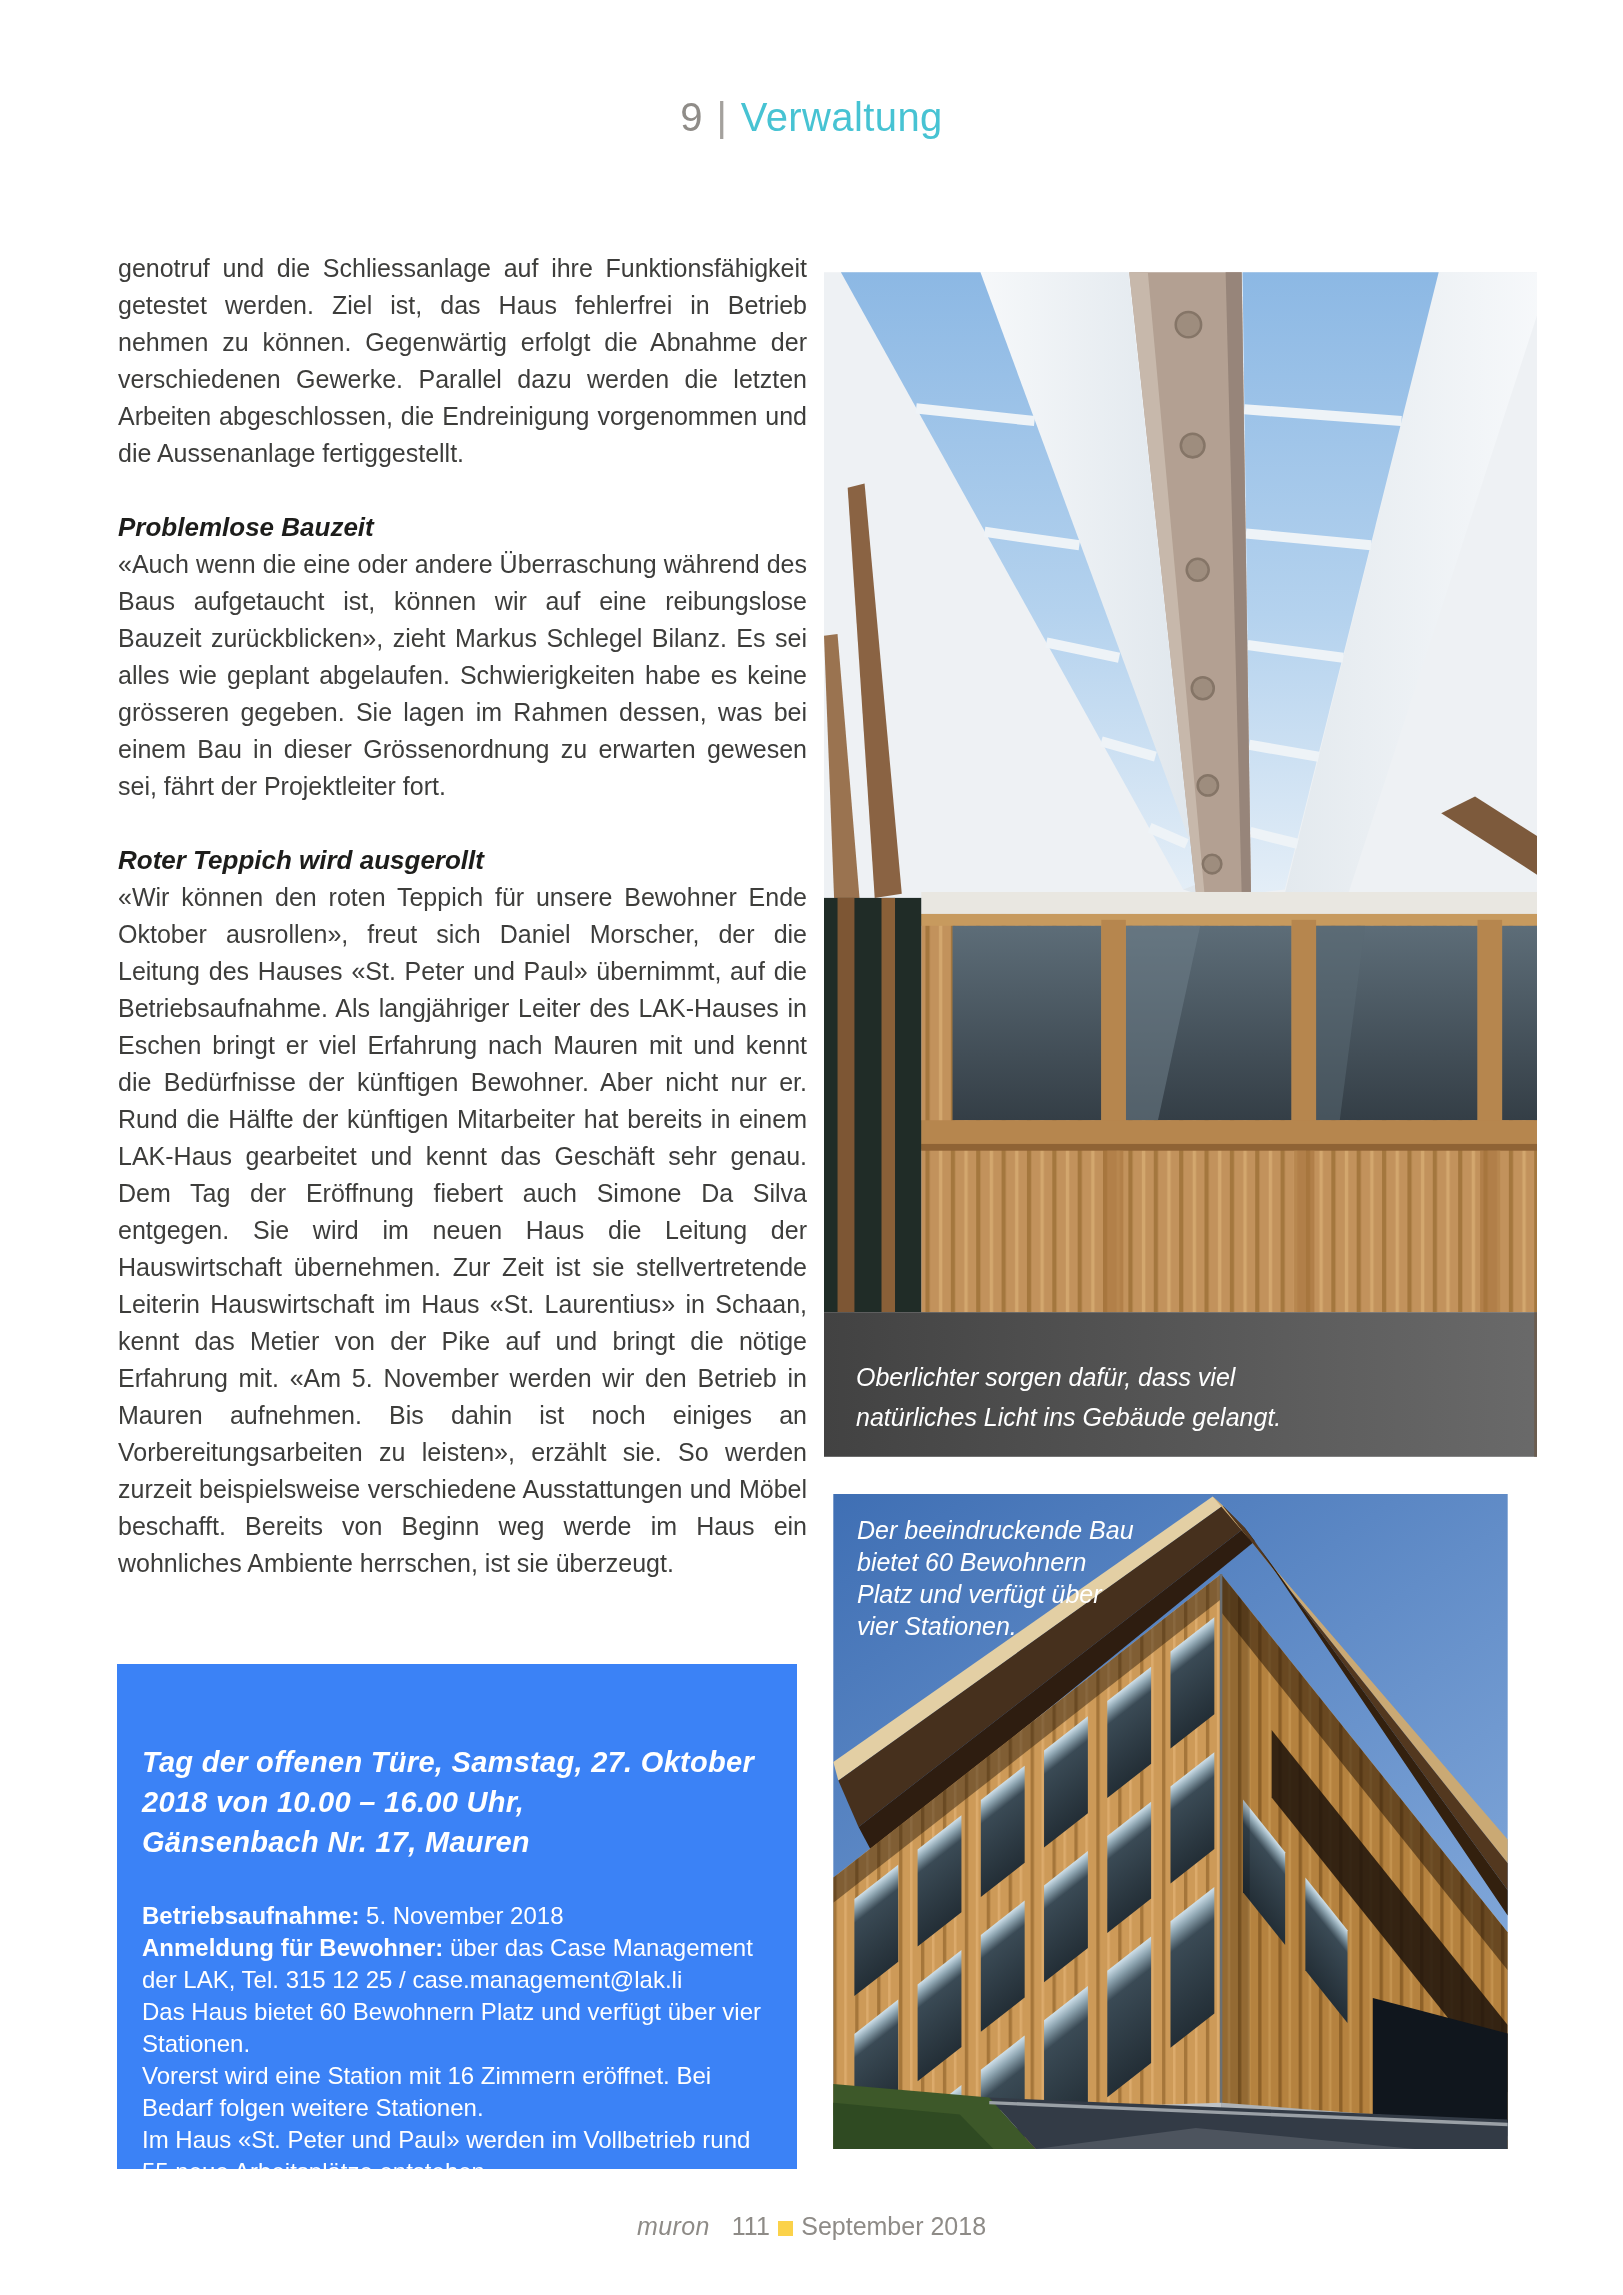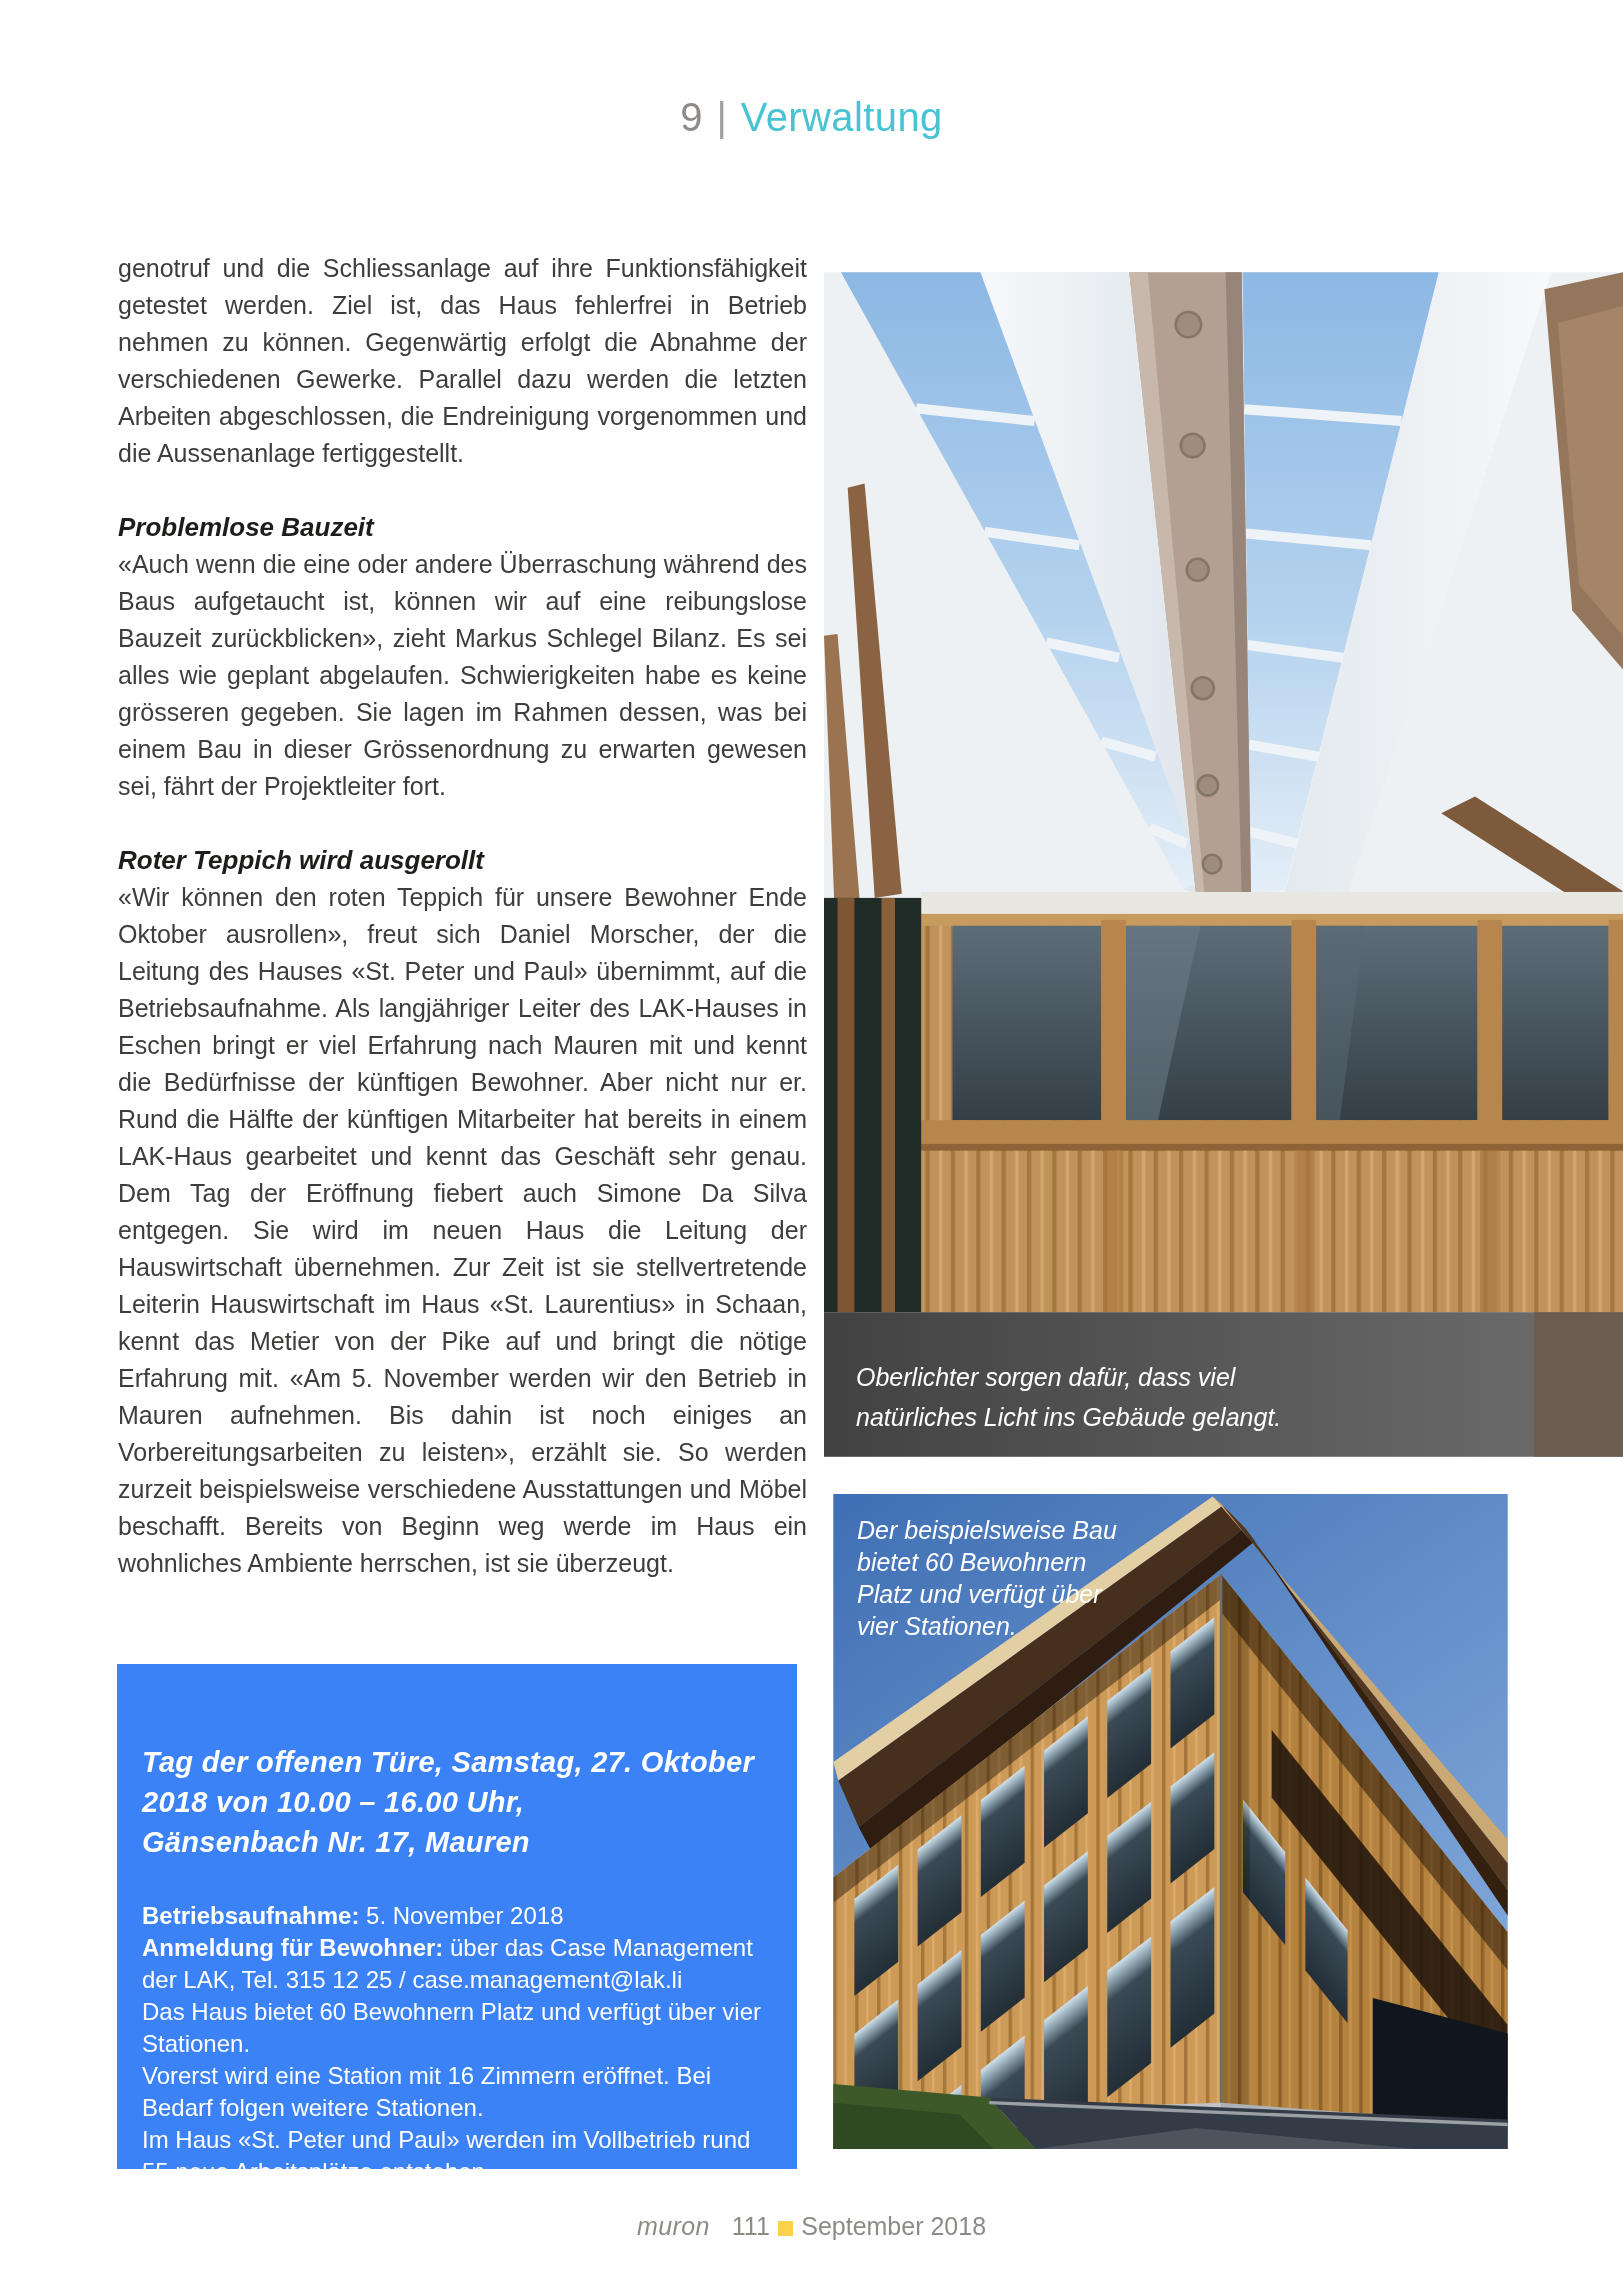--- a/index.html
+++ b/index.html
@@ -21,21 +21,21 @@
   
   .infobox{position:absolute;left:117px;top:1664px;width:680px;height:505px;
            background:#3b82f6;color:#ffffff;box-sizing:border-box;padding:78px 25px 0 25px;}
   .infobox .title{font-size:29px;line-height:40px;font-weight:700;font-style:italic;letter-spacing:0.3px;}
   .infobox .details{margin-top:38px;font-size:24px;line-height:32px;font-weight:400;}
   .infobox .details .lbl{font-weight:700;}
 
   
   .photo{position:absolute;overflow:hidden;}
   .photo svg{display:block;}
-  #photo-skylight{left:824px;top:272px;width:799px;height:1185px;}
+  #photo-skylight{left:824px;top:272px;width:713px;height:1185px;}
   #photo-building{left:833px;top:1494px;width:675px;height:655px;}
 
   .caption{position:absolute;color:#ffffff;font-style:italic;font-size:25px;}
   #caption-skylight{left:32px;top:1085px;line-height:40px;width:541px;}
   #caption-building{left:24px;top:20px;line-height:32px;width:473px;}
   .caption span{display:block;}
 
   
   .footer{position:absolute;left:0;top:2212px;width:100%;text-align:center;
           font-size:25px;color:#8e8b87;}
@@ -263,21 +263,21 @@
       <polygon points="0,737 460,722 460,742 0,762" fill="#c0c4c8"></polygon>
       <polygon points="460,722 800,748 800,766 460,742" fill="#aeb2b6"></polygon>
 
       <polygon points="0,700 185,716 240,777 0,777" fill="#3d5829"></polygon>
       <polygon points="0,722 150,736 190,777 0,777" fill="#2f4a22"></polygon>
       <polygon points="185,716 800,742 800,777 240,777" fill="#333b46"></polygon>
       <polygon points="240,777 430,752 690,777" fill="#4d545e"></polygon>
       <line x1="185" y1="722" x2="800" y2="748" stroke="#9aa0a6" stroke-width="4"></line>
     </svg>
     <div class="caption" id="caption-building">
-      <span>Der beispielsweise Bau</span>
+      <span>Der beeindruckende Bau</span>
       <span>bietet 60 Bewohnern</span>
       <span>Platz und verfügt über</span>
       <span>vier Stationen.</span>
     </div>
   </div>
 
   <div class="infobox">
     <div class="title">
       <div>Tag der offenen Türe, Samstag, 27. Oktober</div>
       <div>2018 von 10.00 – 16.00 Uhr,</div>

